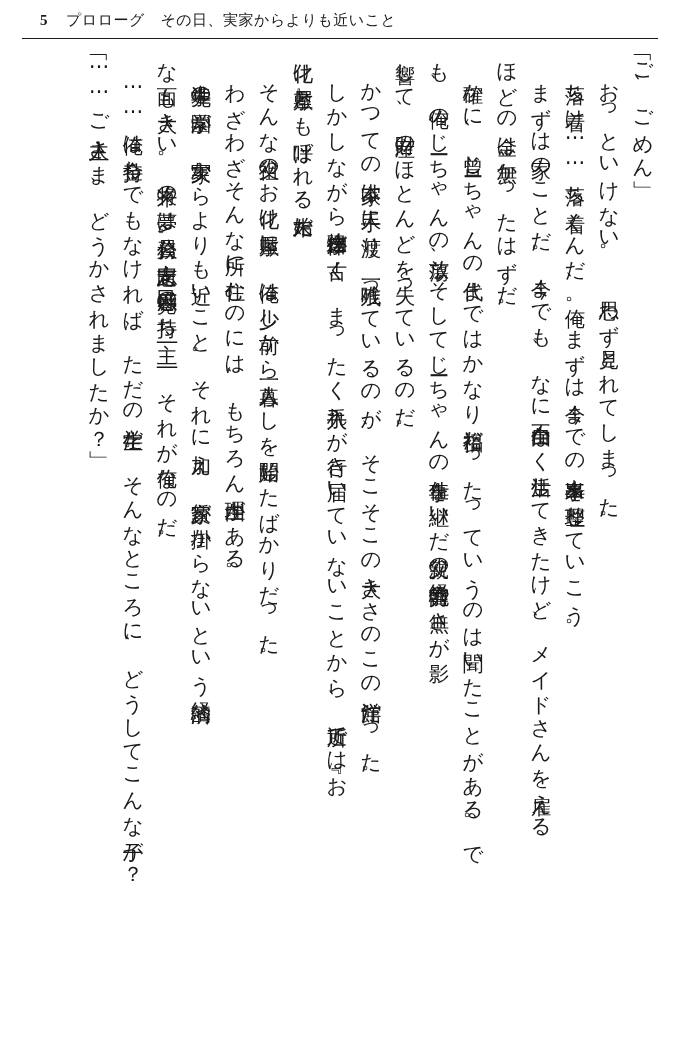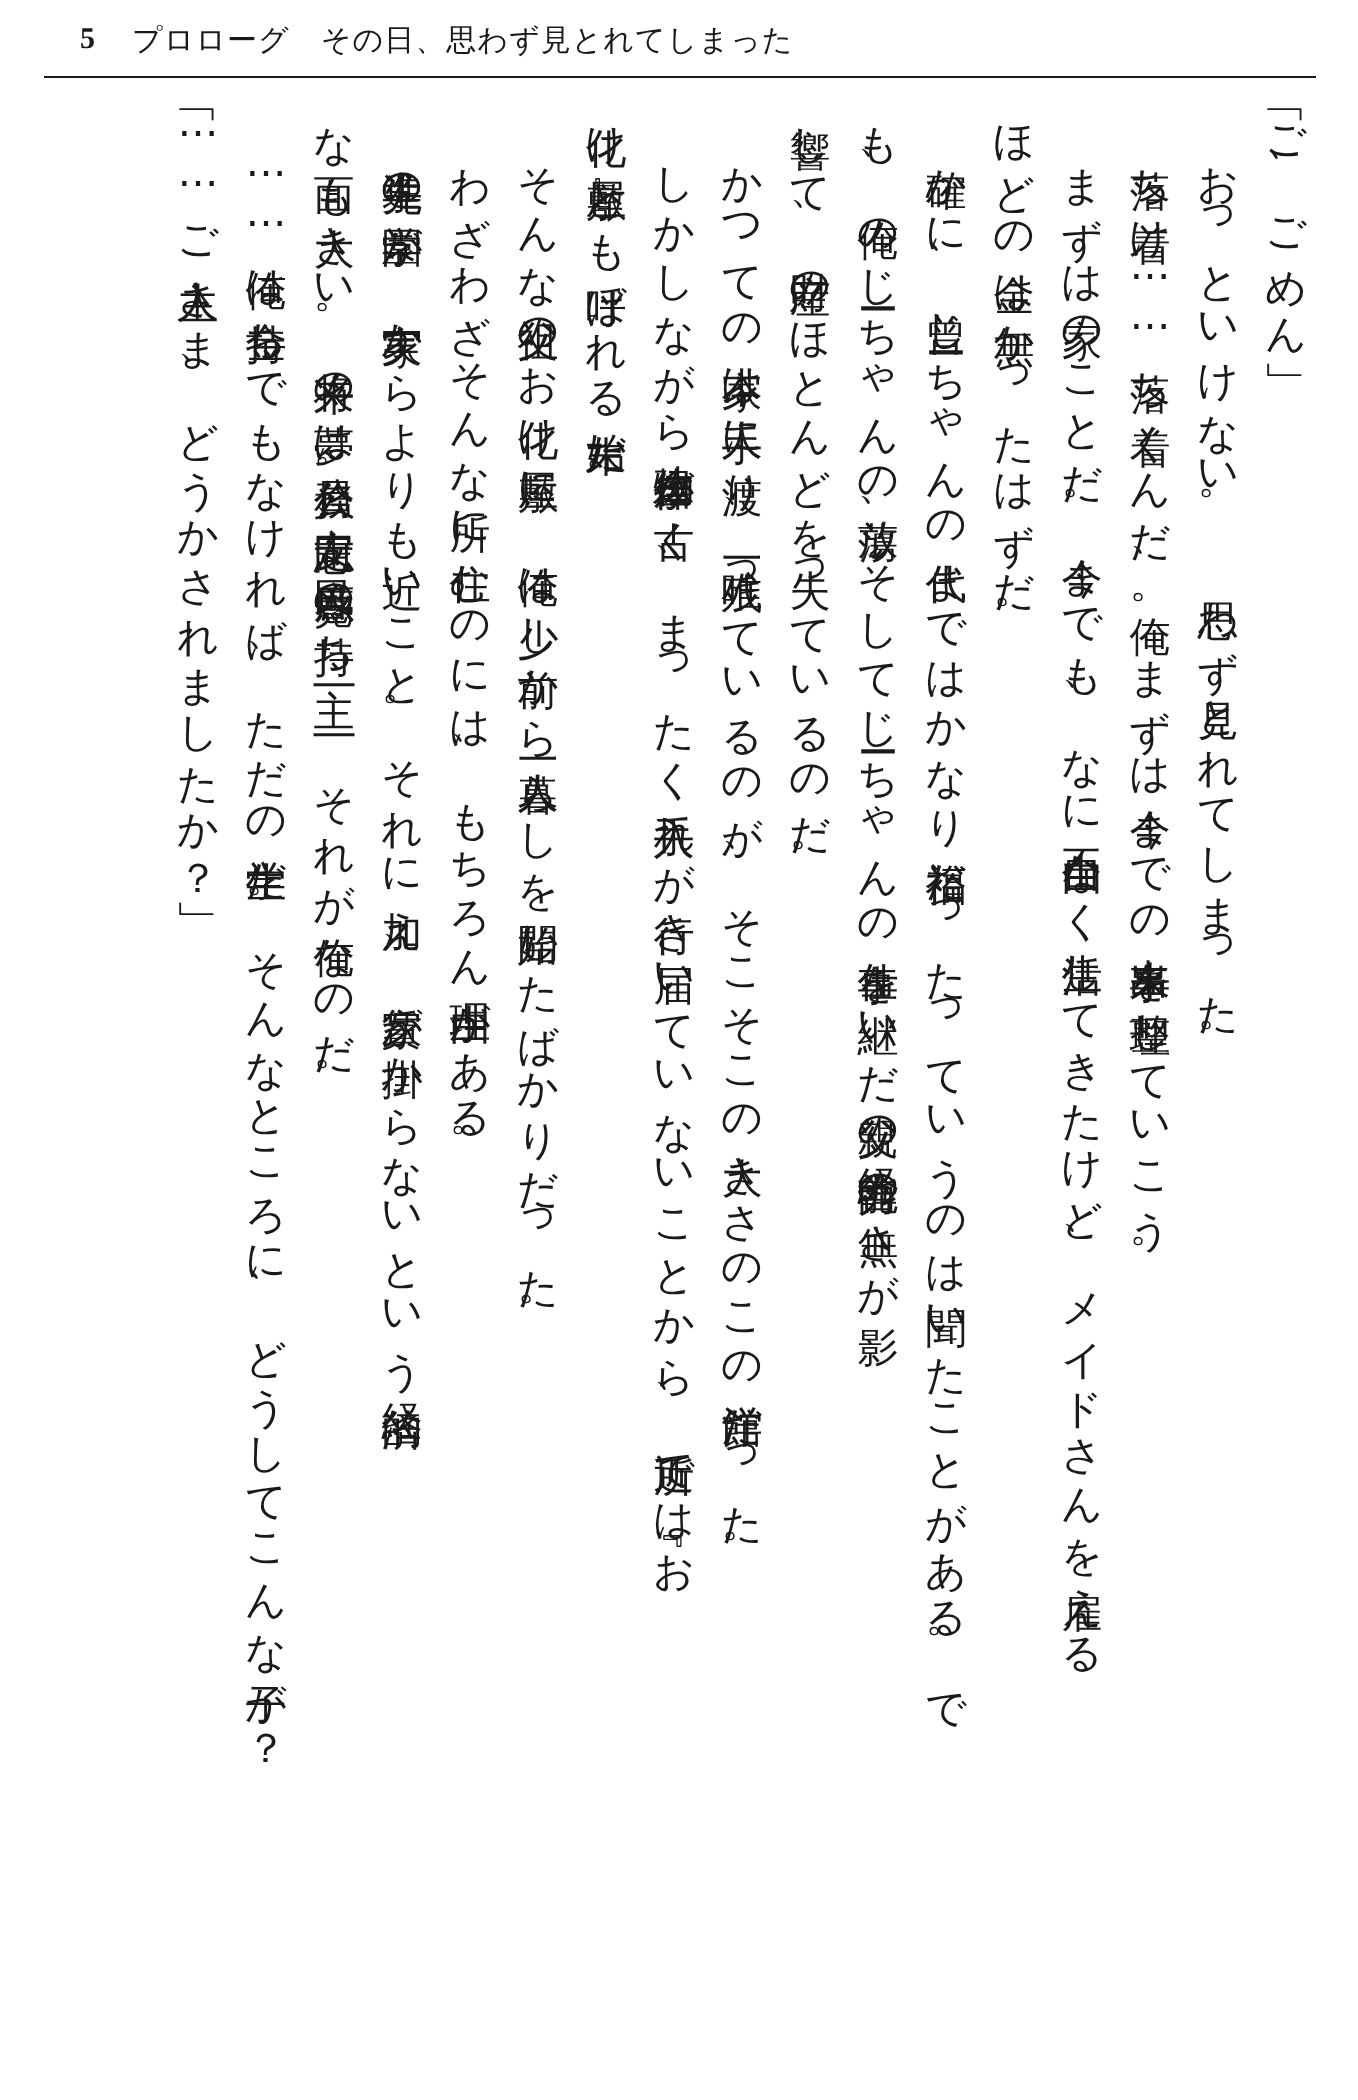--- a/index.html
+++ b/index.html
@@ -89,21 +89,21 @@
     text-indent: 21px;
   }
 </style>
 </head>
 <body>
 
 <div class="page">
 
   <div class="header">
     <span class="page-num">5</span>
-    <span class="chapter">プロローグ　その日、思わず見とれてしまった</span>
+    <span class="chapter">プロローグ　その日、実家からよりも近いこと</span>
   </div>
   <div class="header-rule"></div>
 
   <div class="body-area">
     <div class="vtext" id="vtext">
         <p>「ご、ごめん」</p>
         <p class="indent">おっといけない。　思わず見とれてしまった。</p>
         <p class="indent">落ち着け……落ち着くんだ、俺。まずは今までの出来事を整理していこう。</p>
         <p class="indent">まずは家のことだ。今までも、なに不自由なく生活してきたけど、メイドさんを雇える</p>
         <p>ほどの金は無かったはずだ。</p>

